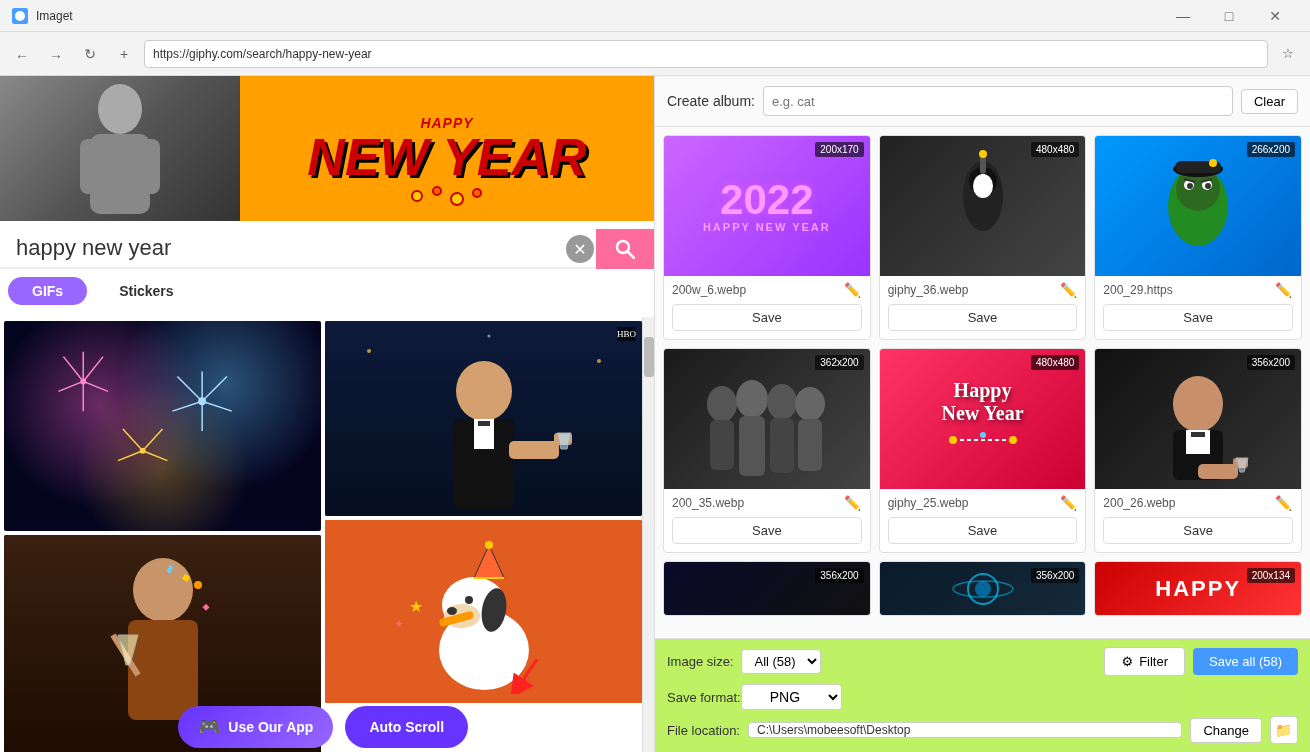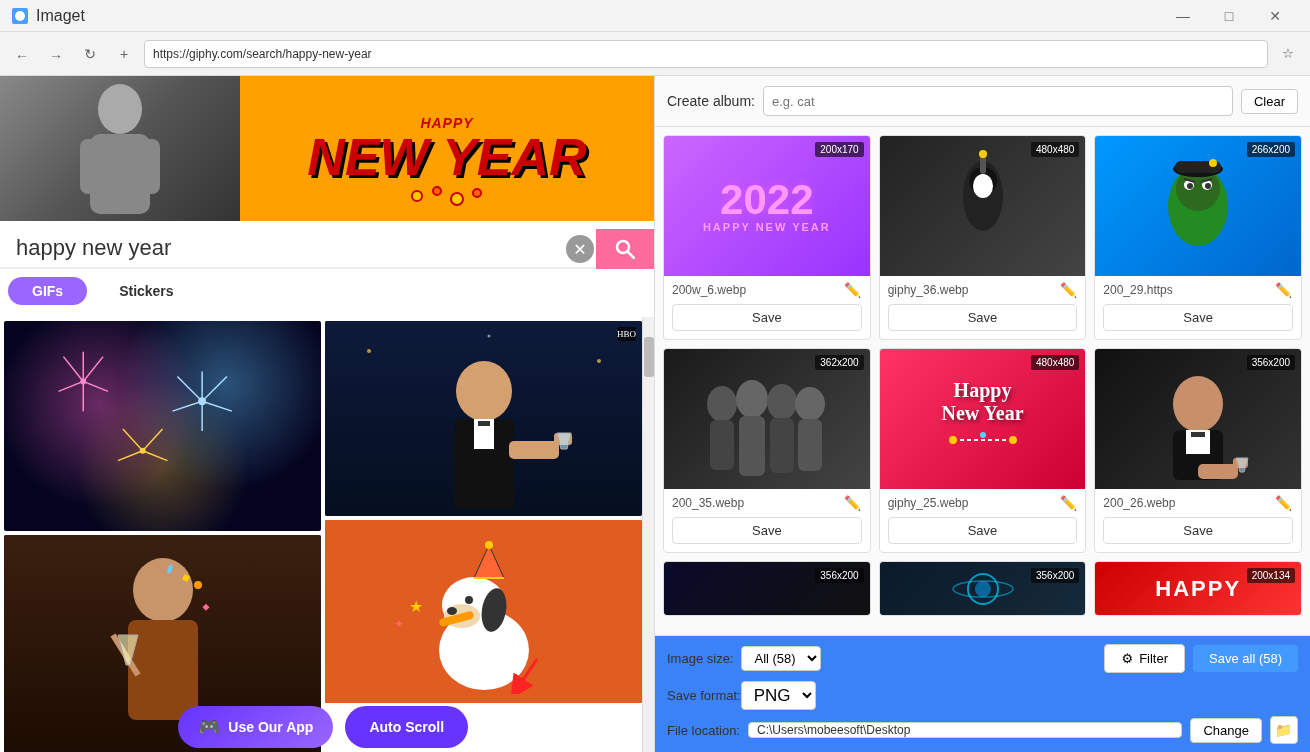--- a/index.html
+++ b/index.html
@@ -11,21 +11,21 @@
       height: 32px;
       display: flex;
       align-items: center;
       padding: 0 12px;
       border-bottom: 1px solid #ddd;
       justify-content: space-between;
       flex-shrink: 0;
     }
     .titlebar-left { display: flex; align-items: center; gap: 8px; }
     .titlebar-icon { width: 16px; height: 16px; background: #4a9eff; border-radius: 2px; display: flex; align-items: center; justify-content: center; }
-    .titlebar-title { font-size: 16px; color: #333; }
+    .titlebar-title { font-size: 12px; color: #333; }
     .titlebar-controls { display: flex; gap: 0; }
     .titlebar-btn { width: 46px; height: 32px; border: none; background: transparent; cursor: pointer; font-size: 14px; color: #666; display: flex; align-items: center; justify-content: center; }
 
     
     .browser-chrome {
       background: #f3f3f3;
       height: 44px;
       display: flex;
       align-items: center;
       padding: 0 8px;
@@ -371,21 +371,21 @@
       color: #ff99ff;
       letter-spacing: 2px;
       font-weight: 700;
       text-align: center;
     }
 
     
     .bottom-controls {
       padding: 8px 12px;
       border-top: 1px solid #e0e0e0;
-      background: #3b82f6;
+      background: #bef264;
       flex-shrink: 0;
     }
     .image-size-row {
       display: flex;
       align-items: center;
       gap: 8px;
       margin-bottom: 8px;
     }
     .size-label { font-size: 13px; color: #333; }
     .size-select {
@@ -419,22 +419,22 @@
     .format-row {
       display: flex;
       align-items: center;
       gap: 0;
       margin-bottom: 6px;
     }
     .format-label { font-size: 13px; color: #333; }
     .format-select {
       border: 1px solid #ccc;
       border-radius: 4px;
-      padding: 3px 8px;
-      font-size: 17px;
+      padding: 3px 24px;
+      font-size: 14px;
       background: white;
     }
 
     .location-row {
       display: flex;
       align-items: center;
       gap: 8px;
     }
     .location-label { font-size: 13px; color: #333; flex-shrink: 0; }
     .location-input {

